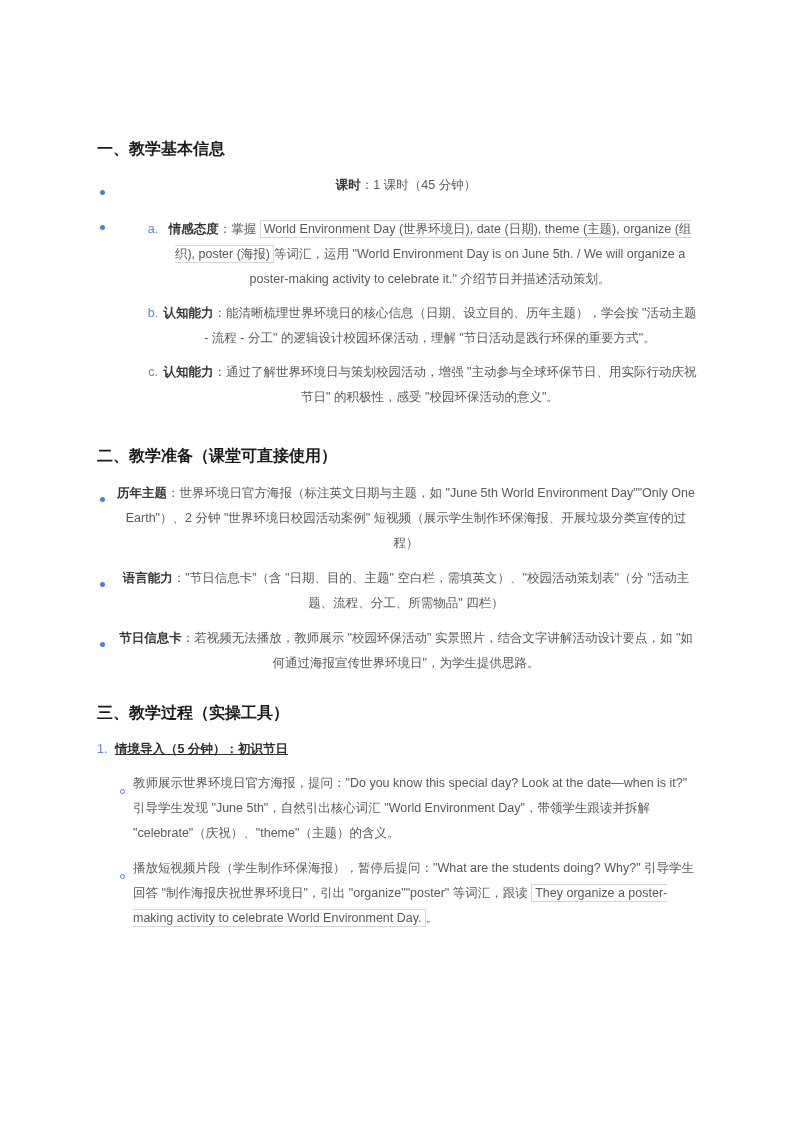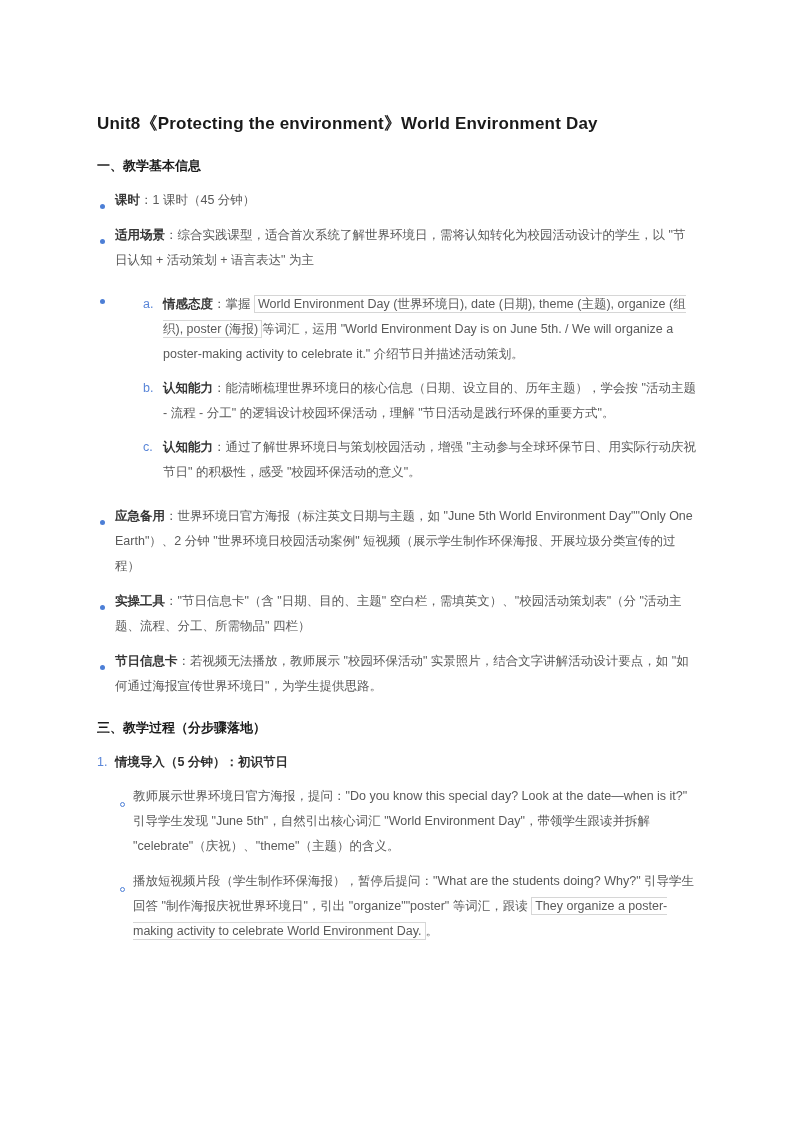--- a/index.html
+++ b/index.html
@@ -9,30 +9,30 @@
     font-family:"Liberation Sans","DejaVu Sans",sans-serif;
     overflow:hidden; position:relative;
   }
   .content { padding:112px 97px 0 97px; width:100%; }
 
   h1.doc-title {
     font-size:17px; font-weight:bold; color:#1a1a1a;
     line-height:1.45; letter-spacing:0.2px;
   }
   h2.sec-heading {
-    font-size:13px; font-weight:bold; color:#1a1a1a;
-    margin:20px 0 13px 0; line-height:1.4;
+    font-size:16px; font-weight:bold; color:#1a1a1a;
+    margin:26px 0 13px 0; line-height:1.4;
   }
 
   .txt { font-size:12.5px; line-height:25px; color:#595959; }
   .txt strong { color:#363636; font-weight:bold; }
 
   .item { display:flex; margin-bottom:10px; }
   .item .marker-col { flex:0 0 18px; padding-top:0; }
-  .item .body-col { flex:1; }
+  .item .body-col { flex:1;text-align:center; }
 
   .dot {
     display:inline-block; width:5px; height:5px; border-radius:50%;
     background:#4d7fd6; margin-left:3px; margin-bottom:2px; vertical-align:middle;
     position:relative; top:10px;
   }
   .circ {
     display:inline-block; width:5px; height:5px; border-radius:50%;
     border:1px solid #4d7fd6; background:transparent; margin-left:3px;
     position:relative; top:9px;
@@ -44,46 +44,41 @@
     flex:0 0 20px; color:#5a86d8; font-size:12.5px; line-height:25px;
   }
   .substeps { margin-left:20px; margin-top:9px; }
   .substep { display:flex; margin-bottom:10px; }
   .substep .marker-col { flex:0 0 16px; }
 
   .step-line { display:flex; margin-bottom:8px; }
   .step-line .num {
     flex:0 0 18px; color:#5a86d8; font-size:12.5px; line-height:25px;
   }
-  .step-line .step-label { font-weight:bold; color:#2e2e2e; }
+  .step-line .step-label { font-weight:bold; color:#2e2e2e;text-decoration:underline; }
 
   .boxed {
     border:1px solid #d6d6d6; padding:1px 3px;
   }
   .boxed:empty { display:none; }
 </style>
 </head>
 <body>
 
 <div class="page">
   <div class="content">
 
-    <h1 class="doc-title">Unit8《Protecting the environment》World Environment Day</h1>
 
     <h2 class="sec-heading">一、教学基本信息</h2>
 
     <div class="item">
       <span class="marker-col"><span class="dot"></span></span>
       <p class="txt body-col"><strong>课时</strong><span>：1 课时（45 分钟）</span></p>
     </div>
 
-    <div class="item">
-      <span class="marker-col"><span class="dot"></span></span>
-      <p class="txt body-col"><strong>适用场景</strong><span>：综合实践课型，适合首次系统了解世界环境日，需将认知转化为校园活动设计的学生，以 "节日认知 + 活动策划 + 语言表达" 为主</span></p>
-    </div>
 
     <div class="item">
       <span class="marker-col"><span class="dot"></span></span>
       <div class="body-col">
         <div class="sublist" style="margin-top:9px;">
 
           <div class="goal">
             <span class="alpha">a.</span>
             <p class="txt"><strong>情感态度</strong><span>：掌握 </span><span class="boxed">World Environment Day (世界环境日), date (日期), theme (主题), organize (组织), poster (海报)</span><span>等词汇，运用 "World Environment Day is on June 5th. / We will organize a poster-making activity to celebrate it." 介绍节日并描述活动策划。</span></p>
           </div>
@@ -95,37 +90,38 @@
 
           <div class="goal">
             <span class="alpha">c.</span>
             <p class="txt"><strong>认知能力</strong><span>：通过了解世界环境日与策划校园活动，增强 "主动参与全球环保节日、用实际行动庆祝节日" 的积极性，感受 "校园环保活动的意义"。</span><span></span></p>
           </div>
 
         </div>
       </div>
     </div>
 
+    <h2 class="sec-heading">二、教学准备（课堂可直接使用）</h2>
 
     <div class="item">
       <span class="marker-col"><span class="dot"></span></span>
-      <p class="txt body-col"><strong>应急备用</strong><span>：世界环境日官方海报（标注英文日期与主题，如 "June 5th World Environment Day""Only One Earth"）、2 分钟 "世界环境日校园活动案例" 短视频（展示学生制作环保海报、开展垃圾分类宣传的过程）</span></p>
+      <p class="txt body-col"><strong>历年主题</strong><span>：世界环境日官方海报（标注英文日期与主题，如 "June 5th World Environment Day""Only One Earth"）、2 分钟 "世界环境日校园活动案例" 短视频（展示学生制作环保海报、开展垃圾分类宣传的过程）</span></p>
     </div>
 
     <div class="item">
       <span class="marker-col"><span class="dot"></span></span>
-      <p class="txt body-col"><strong>实操工具</strong><span>："节日信息卡"（含 "日期、目的、主题" 空白栏，需填英文）、"校园活动策划表"（分 "活动主题、流程、分工、所需物品" 四栏）</span></p>
+      <p class="txt body-col"><strong>语言能力</strong><span>："节日信息卡"（含 "日期、目的、主题" 空白栏，需填英文）、"校园活动策划表"（分 "活动主题、流程、分工、所需物品" 四栏）</span></p>
     </div>
 
     <div class="item">
       <span class="marker-col"><span class="dot"></span></span>
       <p class="txt body-col"><strong>节日信息卡</strong><span>：若视频无法播放，教师展示 "校园环保活动" 实景照片，结合文字讲解活动设计要点，如 "如何通过海报宣传世界环境日"，为学生提供思路。</span></p>
     </div>
 
-    <h2 class="sec-heading">三、教学过程（分步骤落地）</h2>
+    <h2 class="sec-heading">三、教学过程（实操工具）</h2>
 
     <div class="step-line">
       <span class="num">1.</span>
       <p class="txt step-label">情境导入（5 分钟）：初识节日</p>
     </div>
 
     <div class="substeps">
 
       <div class="substep">
         <span class="marker-col"><span class="circ"></span></span>

